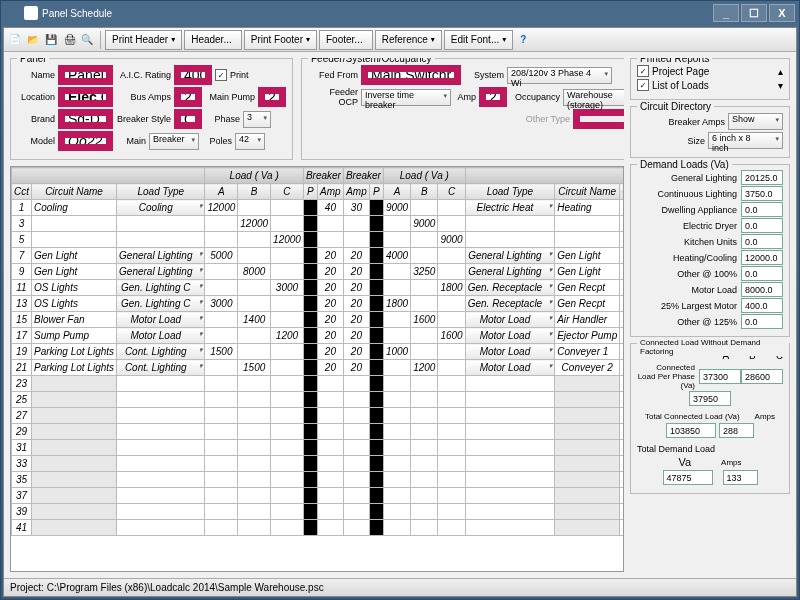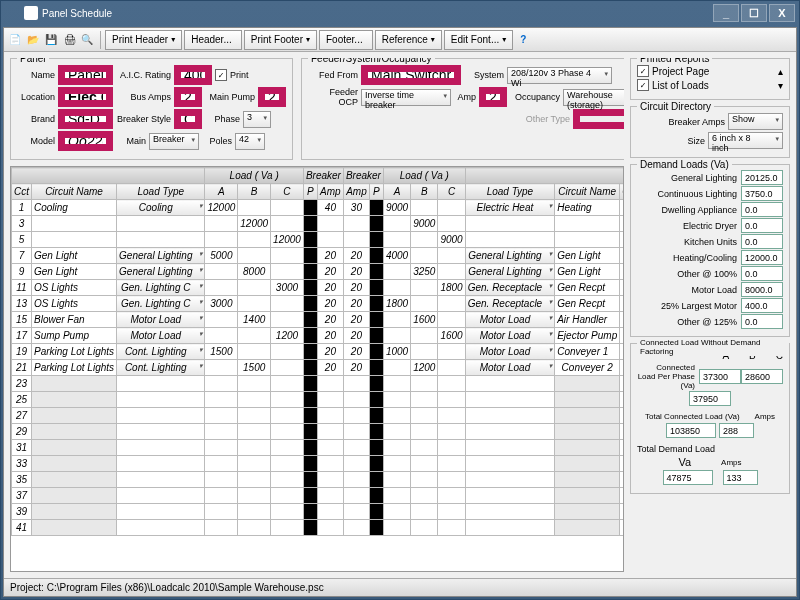--- a/index.html
+++ b/index.html
@@ -648,16 +648,16 @@
           </div>
           <div class="frow" style="justify-content:center;gap:10px">
             <span class="valbox" style="width:50px">47875</span>
             <span class="valbox" style="width:35px">133</span>
           </div>
         </div>
       </div>
     </div>
 
     <div class="statusbar">
-        <span>Project: C:\Program Files (x86)\Loadcalc 2010\Sample Warehouse.psc</span>
+        <span>Project: C:\Program Files (x86)\Loadcalc 2014\Sample Warehouse.psc</span>
       </div>
   </div>
 </div>
 
 </body></html>

